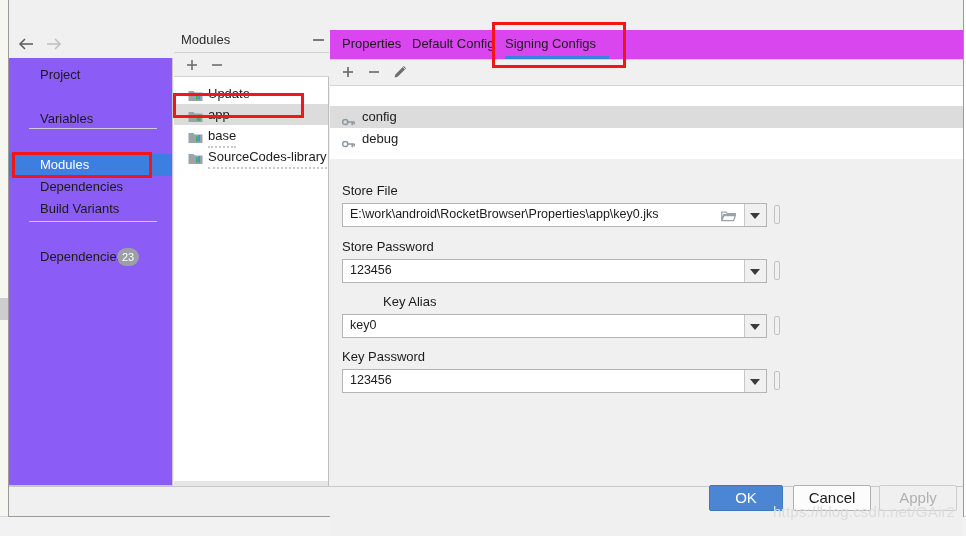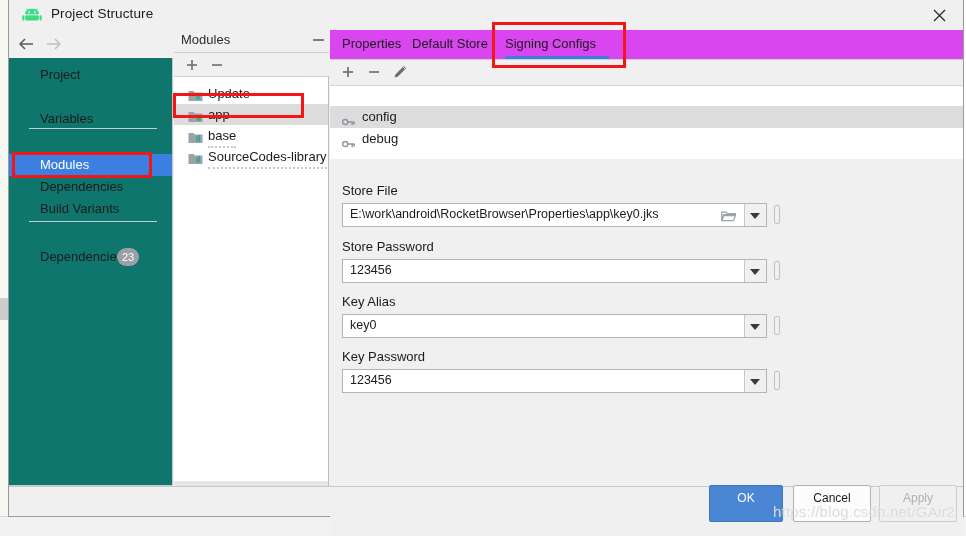--- a/index.html
+++ b/index.html
@@ -102,21 +102,21 @@
     cursor: default;
   }
   #nav-back { left: 8px; }
   #nav-forward { left: 34px; }
 
   #sidebar {
     position: absolute;
     left: 0px; top: 58px;
     width: 164px;
     height: 427px;
-    background: #0f766e;
+    background: #8b5cf6;
     border-right: 1px solid #c8c8c8;
     box-sizing: border-box;
   }
   .side-item {
     position: absolute;
     left: 0;
     width: 163px;
     height: 22px;
     line-height: 22px;
     padding-left: 31px;
@@ -405,23 +405,23 @@
     left: 0px; top: 486px;
     width: 954px;
     height: 30px;
     background: #f0f0f0;
     border-top: 1px solid #c8c8c8;
     box-sizing: border-box;
   }
   .dlg-button {
     position: absolute;
     top: -2px;
-    height: 37px;
+    height: 26px;
     line-height: 24px;
-    font-size: 12px;
+    font-size: 15px;
     text-align: center;
     border-radius: 2px;
     box-sizing: border-box;
     cursor: default;
     white-space: nowrap;
   }
   #ok-button {
     left: 700px;
     width: 74px;
     background: #4a86d4;
@@ -475,43 +475,20 @@
     
     
     
     
     
   </div>
 </div>
 
 <div id="dialog">
 
-  <div id="title-bar">
-    <span id="android-icon">
-      <svg width="20" height="14" viewBox="0 0 20 14">
-        <path d="M3.2 5.4 C3.2 2.6 6.1 0.8 10 0.8 C13.9 0.8 16.8 2.6 16.8 5.4 L16.8 6.2 L3.2 6.2 Z" fill="#3ddc84"></path>
-        <rect x="3.2" y="7.2" width="13.6" height="5.4" rx="1.1" fill="#3ddc84"></rect>
-        <rect x="0.3" y="7.2" width="2.1" height="5.4" rx="1" fill="#3ddc84"></rect>
-        <rect x="17.6" y="7.2" width="2.1" height="5.4" rx="1" fill="#3ddc84"></rect>
-        <circle cx="7.2" cy="3.9" r="0.85" fill="#ffffff"></circle>
-        <circle cx="12.8" cy="3.9" r="0.85" fill="#ffffff"></circle>
-        <line x1="4.3" y1="0.4" x2="5.8" y2="2.2" stroke="#3ddc84" stroke-width="0.9"></line>
-        <line x1="15.7" y1="0.4" x2="14.2" y2="2.2" stroke="#3ddc84" stroke-width="0.9"></line>
-      </svg>
-    </span>
-    <span id="title-text">Project Structure</span>
-    <div id="close-button">
-      <span id="close-icon">
-        <svg width="13" height="13" viewBox="0 0 13 13">
-          <line x1="1" y1="1" x2="12" y2="12" stroke="#2a2a2a" stroke-width="1.3"></line>
-          <line x1="12" y1="1" x2="1" y2="12" stroke="#2a2a2a" stroke-width="1.3"></line>
-        </svg>
-      </span>
-    </div>
-  </div>
 
   <div id="nav-arrows">
     <span class="nav-arrow" id="nav-back">
       <svg width="20" height="18" viewBox="0 0 20 18">
         <line x1="3" y1="9" x2="16" y2="9" stroke="#5a5a5a" stroke-width="1.5"></line>
         <polyline points="8,4 3,9 8,14" fill="none" stroke="#5a5a5a" stroke-width="1.5"></polyline>
       </svg>
     </span>
     <span class="nav-arrow" id="nav-forward">
       <svg width="20" height="18" viewBox="0 0 20 18">
@@ -600,21 +577,21 @@
       </div>
 
     </div>
   </div>
   <div id="modules-footer"></div>
 
   <div id="content-pane">
 
     <div id="tabs-row">
       <div class="tab" style="left:12px;">Properties</div>
-      <div class="tab" style="left:82px;">Default Store</div>
+      <div class="tab" style="left:82px;">Default Config</div>
       <div class="tab" style="left:175px;">Signing Configs</div>
       <div id="tab-underline" style="left:175px; top:26px; width:104px;"></div>
     </div>
     <div id="tabs-baseline"></div>
 
     <div id="config-toolbar">
       <span id="cfg-add">
         <svg width="14" height="14" viewBox="0 0 14 14">
           <line x1="7" y1="2" x2="7" y2="12" stroke="#6e6e6e" stroke-width="1.7"></line>
           <line x1="2" y1="7" x2="12" y2="7" stroke="#6e6e6e" stroke-width="1.7"></line>
@@ -677,21 +654,21 @@
 
       <div class="field-label" style="top:80px;">Store Password</div>
       <div class="field-box" style="top:100px;">
         <span class="field-value">123456</span>
         <span class="field-dropdown">
             <span class="dd-arrow"></span>
           </span>
       </div>
       <div class="field-marker" style="top:102px;"></div>
 
-      <div class="field-label" style="top:135px;">Key Alias</div>
+      <div class="field-label" style="top:135px;margin-left:41px;">Key Alias</div>
       <div class="field-box" style="top:155px;">
         <span class="field-value">key0</span>
         <span class="field-dropdown">
             <span class="dd-arrow"></span>
           </span>
       </div>
       <div class="field-marker" style="top:157px;"></div>
 
       <div class="field-label" style="top:190px;">Key Password</div>
       <div class="field-box" style="top:210px;">

